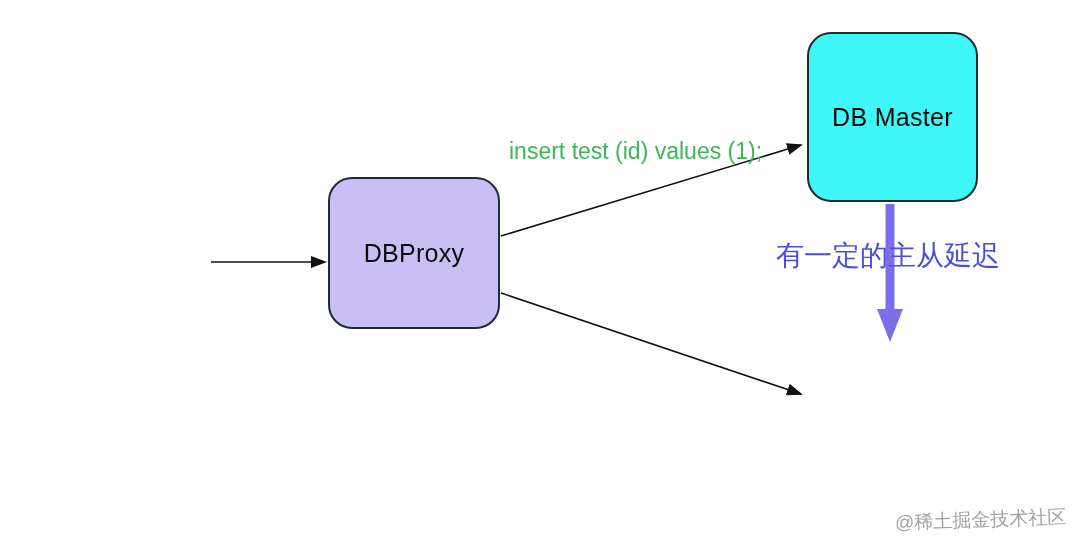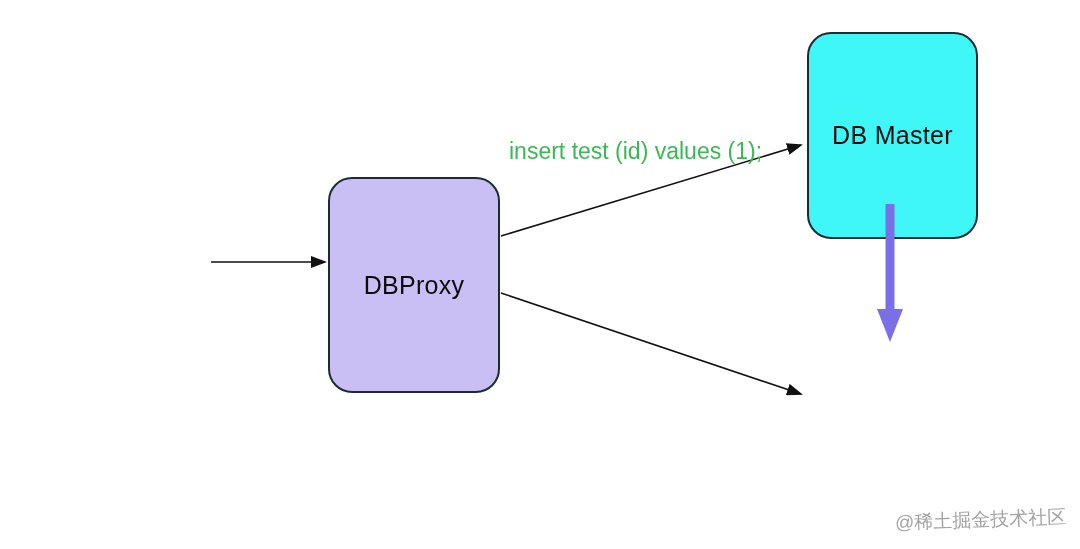--- a/index.html
+++ b/index.html
@@ -36,26 +36,26 @@
     font-size: 25px;
     letter-spacing: 0.3px;
     z-index: 1;
   }
   .node-app1 {
     left: 40px; top: 208px; width: 170px; height: 107px;
     border-radius: 20px;
     background: var(--app1-fill);
   }
   .node-dbproxy {
-    left: 328px; top: 177px; width: 172px; height: 216px;
+    left: 328px; top: 177px; width: 172px; height: 152px;
     border-radius: 24px;
     background: var(--dbproxy-fill);
   }
   .node-db-master {
-    left: 807px; top: 32px; width: 171px; height: 207px;
+    left: 807px; top: 32px; width: 171px; height: 170px;
     border-radius: 24px;
     background: var(--db-fill);
   }
   .node-db-slave {
     left: 807px; top: 344px; width: 171px; height: 169px;
     border-radius: 24px;
     background: var(--db-fill);
   }
 
   .edges {
@@ -134,16 +134,17 @@
 
     <g>
       <line class="delay-shaft" x1="890" y1="204" x2="890" y2="312"></line>
       <polygon class="delay-head" points="877,309 903,309 890,342"></polygon>
     </g>
   </svg>
 
   <div class="edge-label label-insert">insert test (id) values (1);</div>
 
 
+  <div class="edge-label label-delay">有一定的主从延迟</div>
 
   <div class="watermark">@稀土掘金技术社区</div>
 
 </div>
 
 </body></html>

